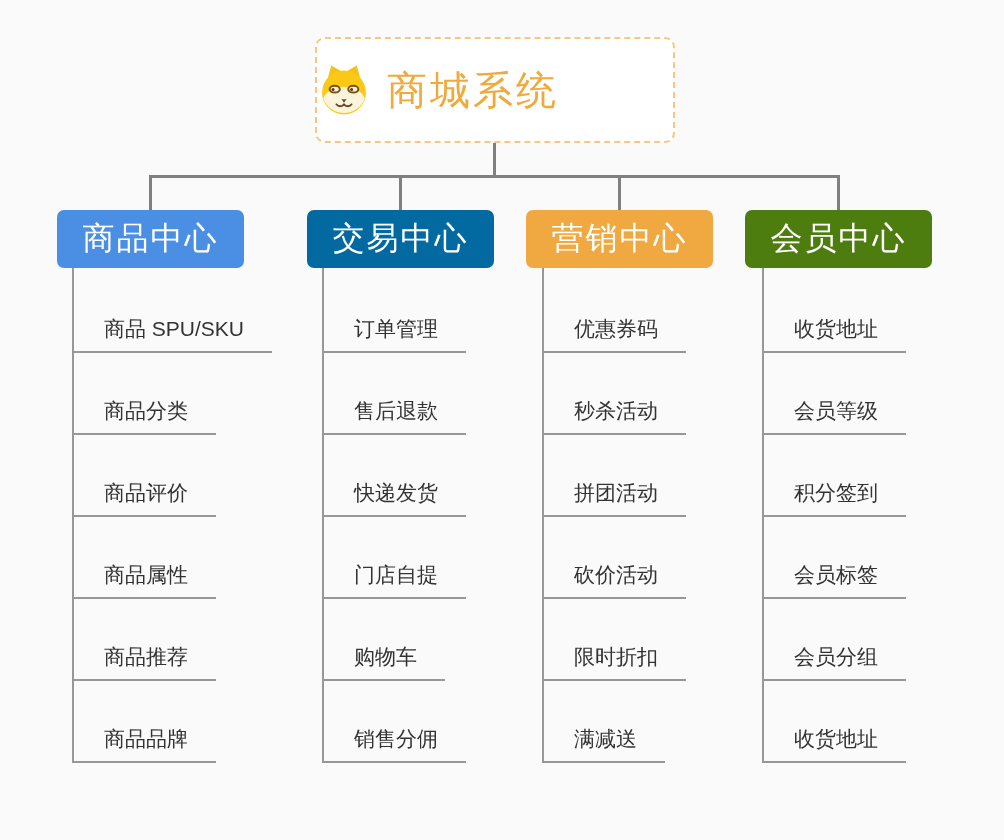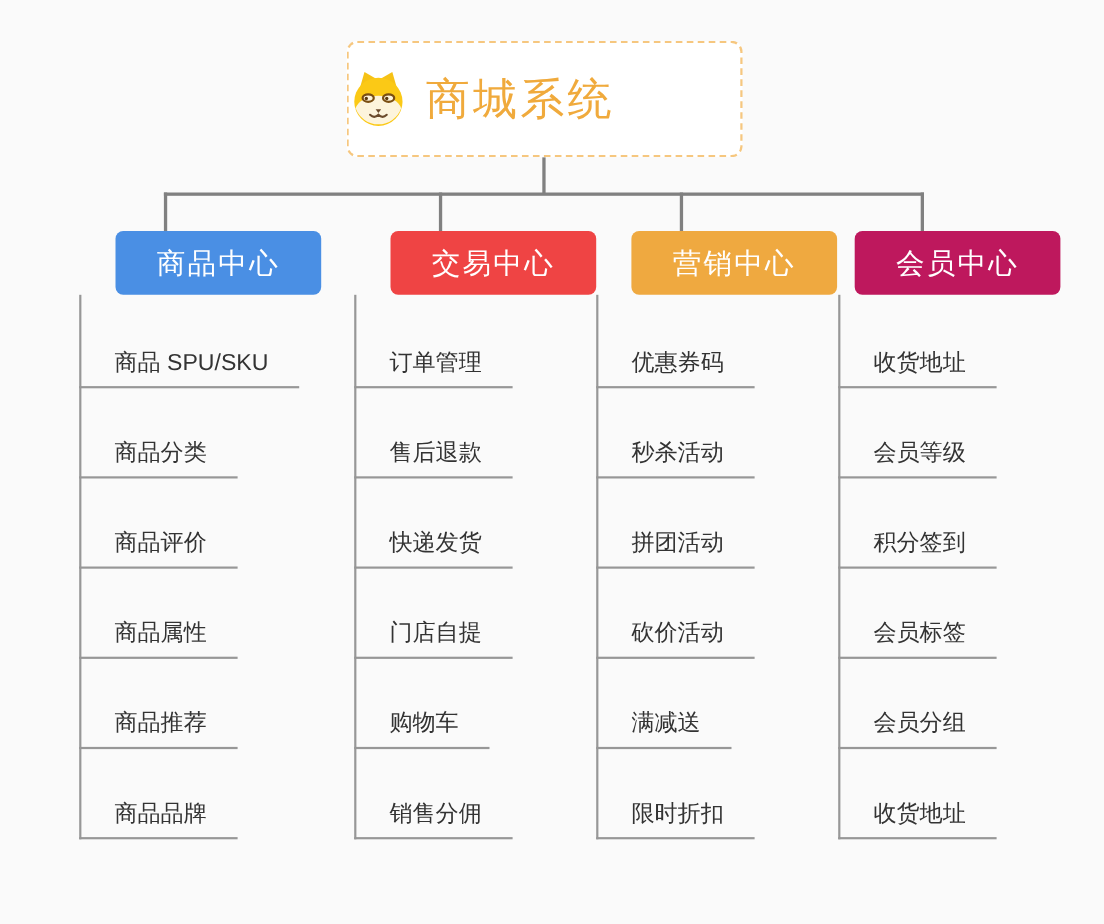--- a/index.html
+++ b/index.html
@@ -14,27 +14,27 @@
     box-sizing:border-box;display:flex;align-items:center;justify-content:flex-start;gap:16px;
     cursor:pointer;
   }
   .root-title{font-size:40px;color:#f0aa3c;letter-spacing:3px;white-space:nowrap;}
   .dog{width:54px;height:54px;flex:0 0 auto;}
   
   .line{position:absolute;background:#808080;}
   
   .branch-box{
     position:absolute;top:210px;width:187px;height:58px;border-radius:7px;
-    color:#ffffff;font-size:26px;letter-spacing:2px;
-    display:flex;align-items:center;justify-content:center;cursor:pointer;white-space:nowrap;margin-left:48px;
+    color:#ffffff;font-size:32px;letter-spacing:2px;
+    display:flex;align-items:center;justify-content:center;cursor:pointer;white-space:nowrap;
   }
   .b0{left:57px;background:#4a8fe4;}
-  .b1{left:307px;background:#ef4444;}
+  .b1{left:307px;background:#0369a1;}
   .b2{left:526px;background:#efa940;}
-  .b3{left:729px;background:#be185d;}
+  .b3{left:745px;background:#4d7c0f;}
   
   .col{position:absolute;top:268px;}
   .c0{left:72px;}.c1{left:322px;}.c2{left:542px;}.c3{left:762px;}
   .col::before{
     content:"";position:absolute;left:0;top:0;width:2px;height:100%;background:#979797;
   }
   .row{height:82px;display:flex;align-items:flex-end;}
   .row:first-child{height:85px;align-items:flex-end;}
   .item{
     font-size:21px;color:#333333;white-space:nowrap;
@@ -123,24 +123,24 @@
     <div class="row">
         <div class="item">秒杀活动</div>
       </div>
     <div class="row">
         <div class="item">拼团活动</div>
       </div>
     <div class="row">
         <div class="item">砍价活动</div>
       </div>
     <div class="row">
-        <div class="item">满减送</div>
+        <div class="item">限时折扣</div>
       </div>
     <div class="row">
-        <div class="item">限时折扣</div>
+        <div class="item">满减送</div>
       </div>
   </div>
 
   <div class="col c3">
     <div class="row">
         <div class="item">收货地址</div>
       </div>
     <div class="row">
         <div class="item">会员等级</div>
       </div>

